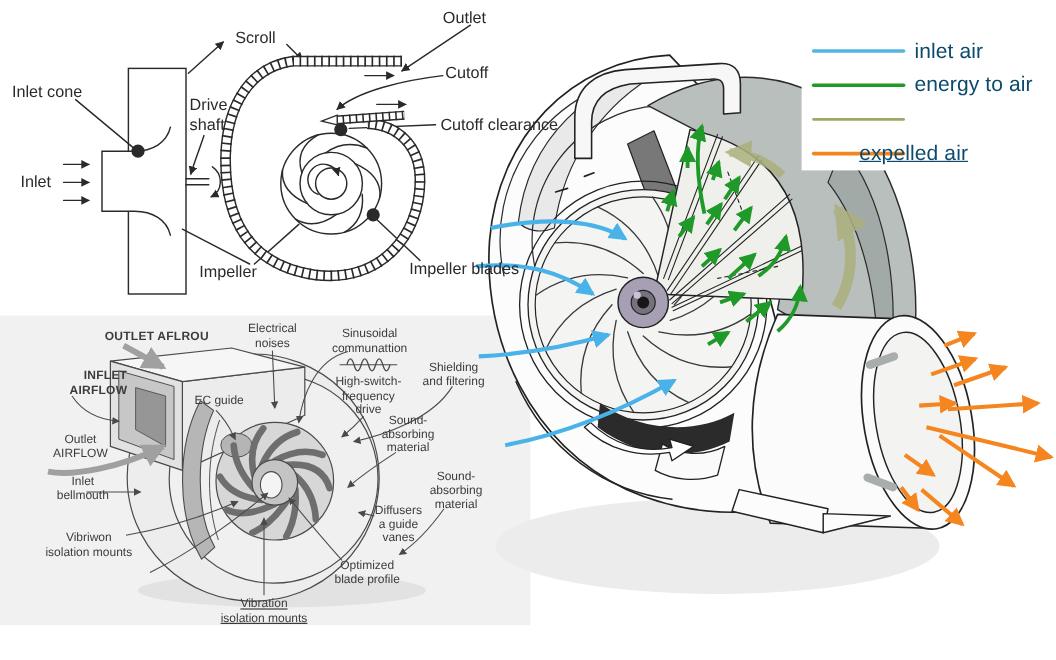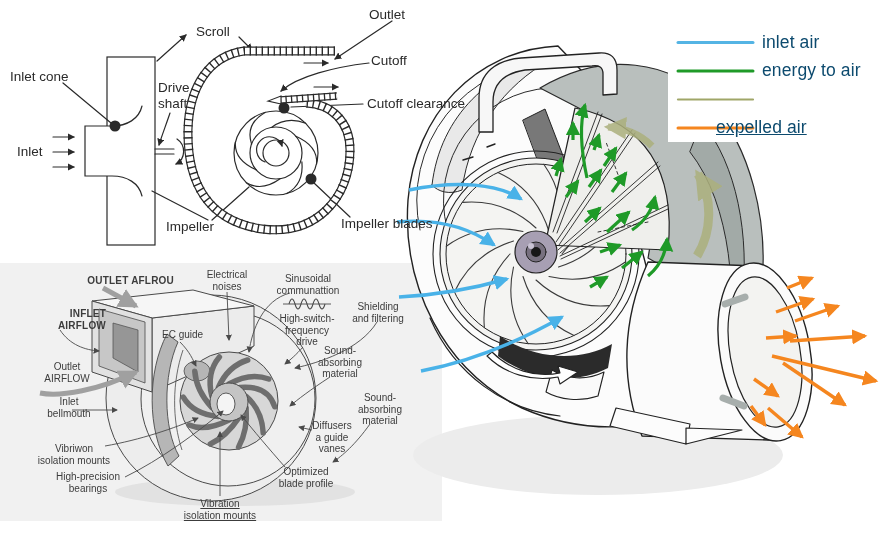--- a/index.html
+++ b/index.html
@@ -317,22 +317,20 @@
 <div class="lbl bl" style="left:345px;top:392px;width:70px;">Sound-
 absorbing
 material</div>
 <div class="lbl bl" style="left:297px;top:420px;width:70px;">Diffusers
 a guide
 vanes</div>
 <div class="lbl bl" style="left:34px;top:396px;width:70px;">Inlet
 bellmouth</div>
 <div class="lbl bl" style="left:18px;top:433px;width:112px;margin-top:10px;">Vibriwon
 isolation mounts</div>
-<div class="lbl bl" style="left:32px;top:471px;width:112px;">High-precision
-bearings</div>
 <div class="lbl bl" style="left:163px;top:498px;width:114px;text-decoration:underline;">Vibration
 isolation mounts</div>
 <div class="lbl bl" style="left:260px;top:466px;width:92px;">Optimized
 blade profile</div>
 
 <div class="lbl lg" style="left:762px;top:32px;">inlet air</div>
 <div class="lbl lg" style="left:762px;top:60px;">energy to air</div>
 <div class="lbl lg" style="left:716px;top:117px;text-decoration:underline;">expelled air</div>
 
 </div>

